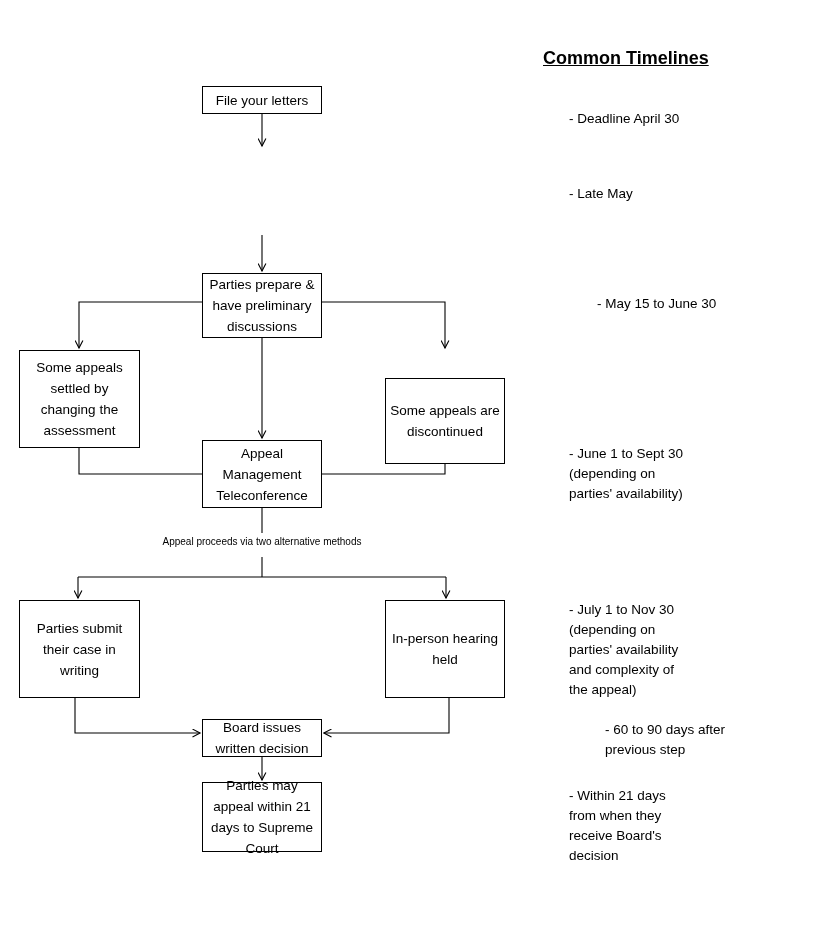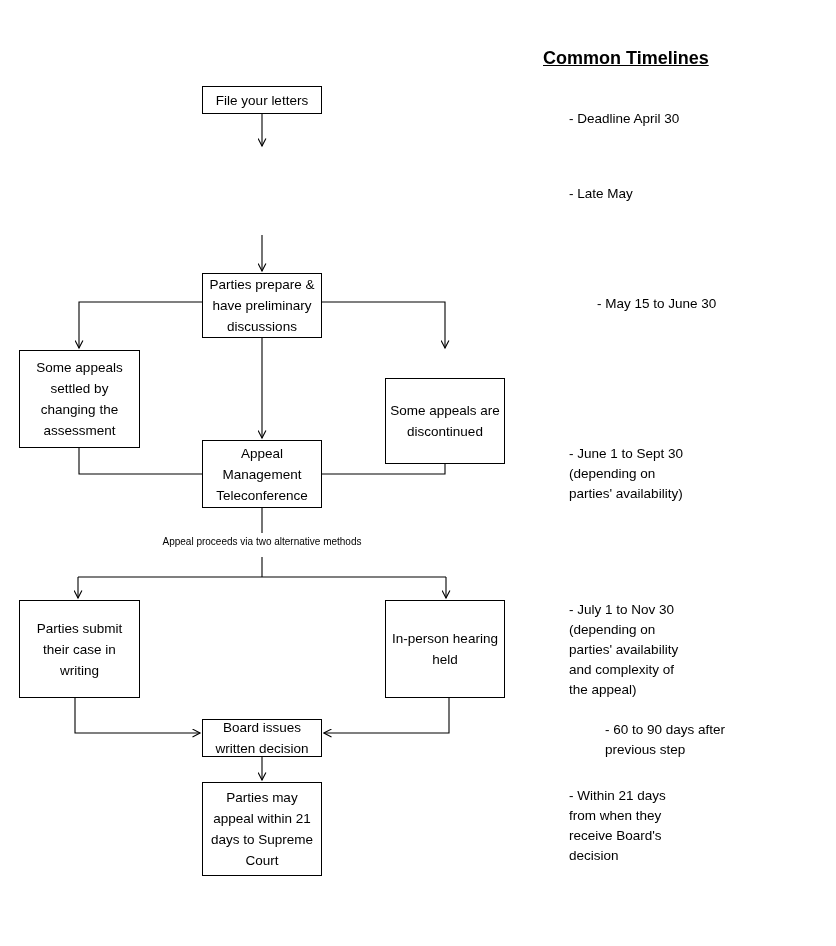--- a/index.html
+++ b/index.html
@@ -147,21 +147,21 @@
   <div class="node-box" style="left:19px; top:600px; width:121px; height:98px;">Parties submit
 their case in
 writing</div>
 
   <div class="node-box" style="left:385px; top:600px; width:120px; height:98px;">In-person hearing
 held</div>
 
   <div class="node-box" style="left:202px; top:719px; width:120px; height:38px;">Board issues
 written decision</div>
 
-  <div class="node-box" style="left:202px; top:782px; width:120px; height:94px;">Parties may
+  <div class="node-box" style="left:202px; top:782px; width:120px; height:70px;">Parties may
 appeal within 21
 days to Supreme
 Court</div>
 
   <div class="tl-heading">Common Timelines</div>
 
   <div class="tl-item" style="top:109px;">- Deadline April 30</div>
 
   <div class="tl-item" style="top:184px;">- Late May</div>
 

